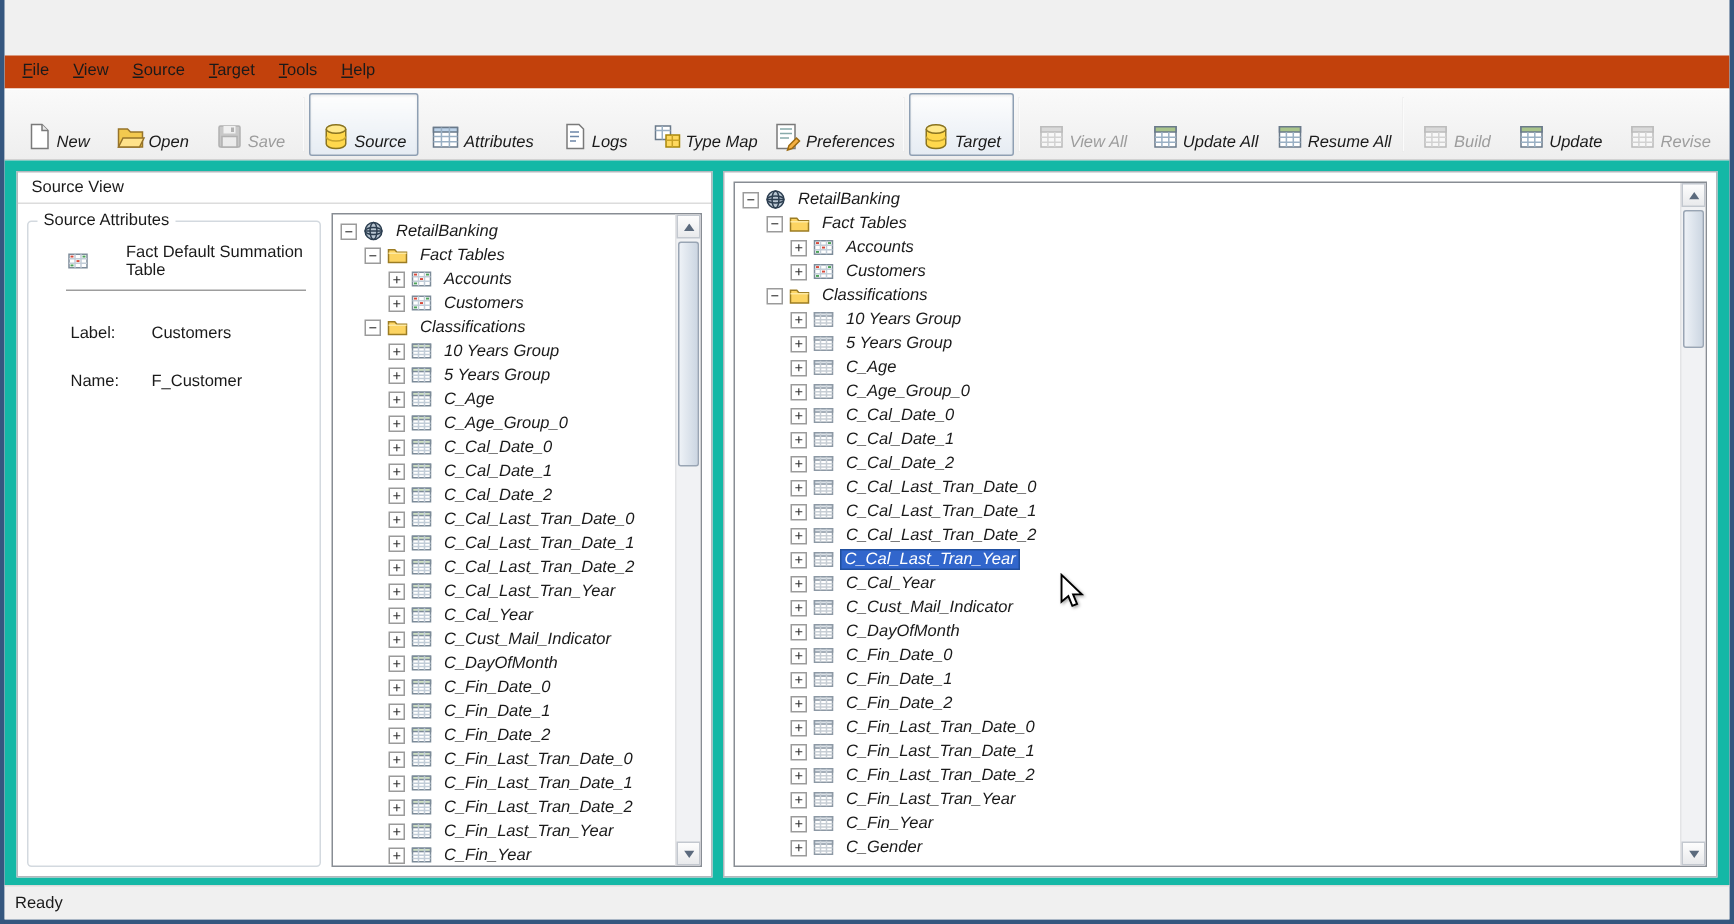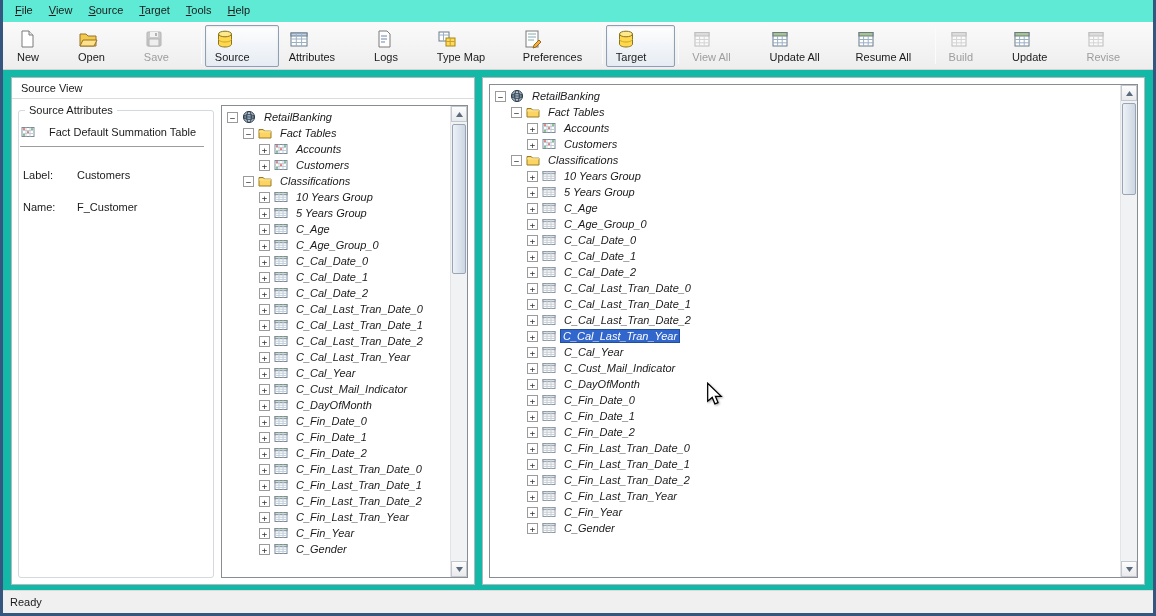--- a/index.html
+++ b/index.html
@@ -11,46 +11,46 @@
   .app-icon16 { width:16px; height:16px; flex:none; }
   .app-icon16 svg { width:16px; height:16px; display:block; }
   .title-text { color:#fff; font-size:12px; margin-left:5px; text-shadow:0 1px 2px rgba(0,0,0,.55); }
   .win-controls { position:absolute; right:5px; top:0; display:flex; }
   .win-btn { width:28px; height:18px; border:1px solid #27415f; border-top:none; background:linear-gradient(180deg,#e3ecf6,#aabfd6 45%,#8ba3c0); display:flex; align-items:center; justify-content:center; margin-left:0; box-shadow:inset 0 1px 0 rgba(255,255,255,.5); }
   .win-btn.min { border-radius:0 0 0 3px; }
   .win-btn.close { width:44px; background:linear-gradient(180deg,#f4b6a9,#da614c 45%,#bd3a22 85%,#a82f1a); border-radius:0 0 3px 0; }
   .win-btn svg { display:block; }
 
   
-  .menubar { height:22px; flex:none; background:#5eead4; display:flex; align-items:stretch; padding-left:4px; }
+  .menubar { height:22px; flex:none; background:#c2410c; display:flex; align-items:stretch; padding-left:4px;margin-top:37px; }
   .menu-item { padding:4px 8px 0 8px; cursor:default; }
   .menu-item u { text-decoration:underline; }
 
   
   .toolbar { height:48px; flex:none; background:linear-gradient(#fafafa,#eeeeee); border-top:1px solid #fff; border-bottom:1px solid #d2d2d2; display:flex; align-items:stretch; padding:2px 4px; }
-  .tb-btn { display:flex; flex-direction:column; align-items:flex-start; justify-content:center; gap:2px; padding:2px 9px; min-width:52px; flex:1 1 auto; max-width:86px; border:1px solid transparent; border-radius:2px; white-space:nowrap; }
+  .tb-btn { display:flex; flex-direction:row; align-items:flex-end; justify-content:center; gap:2px; padding:2px 9px; min-width:52px; flex:1 1 auto; max-width:86px; border:1px solid transparent; border-radius:2px; white-space:nowrap;font-style:italic; }
   .tb-btn.toggled { border:1px solid #8e9fb3; background:linear-gradient(#fefefe,#e6ecf3); box-shadow:inset 0 1px 2px rgba(0,0,0,.08); }
   .tb-btn.disabled { color:#9d9d9d; }
   .tb-btn.disabled .tb-icon { filter:grayscale(1) opacity(.45); }
   .tb-icon { width:20px; height:20px; }
   .tb-icon svg { width:20px; height:20px; display:block; }
   .tb-sep { width:1px; background:#cfcfcf; border-right:1px solid #fbfbfb; margin:3px 3px; flex:none; }
 
   
   .main { flex:1; display:flex; gap:7px; padding:7px 8px 5px 8px; background:#14b8a6; min-height:0; }
   .pane { background:#fff; border:1px solid #b4b8bd; display:flex; flex-direction:column; min-height:0; }
   .pane.source { width:464px; flex:none; }
   .pane.target { flex:1; }
   .pane-caption { height:21px; flex:none; line-height:21px; padding-left:9px; border-bottom:1px solid #dcdcdc; }
   .pane-content { flex:1; display:flex; gap:7px; padding:6px; min-height:0; }
 
   
-  .groupbox { width:196px; flex:none; position:relative; border:1px solid #d3d9df; border-radius:3px; margin-top:5px; padding:12px 8px 8px 0; align-self:stretch; }
+  .groupbox { width:196px; flex:none; position:relative; border:1px solid #d3d9df; border-radius:3px; margin-top:5px; padding:12px 8px 8px 24px; align-self:stretch; }
   .groupbox-title { position:absolute; top:-7px; left:6px; background:#fff; padding:0 4px; }
-  .summation-row { display:flex; align-items:center; gap:10px; margin:2px 2px 7px 2px; }
+  .summation-row { display:flex; align-items:center; gap:21px; margin:2px 2px 7px 2px; }
   .gb-sep { border-top:1px solid #9d9d9d; margin:0 1px 22px 1px; }
   .field-row { display:flex; margin:0 2px 20px 4px; }
   .field-label { width:54px; flex:none; }
 
   
   .tree-frame { flex:1; position:relative; border:1px solid #888d94; background:#fff; overflow:hidden; min-width:0; }
   .tree { position:absolute; inset:0 17px 0 0; overflow:hidden; padding:3px 0 0 5px; }
   .tree-row { display:flex; align-items:center; height:16px; white-space:nowrap; }
   .indent { flex:none; height:1px; }
   .expander { width:11px; height:11px; flex:none; border:1px solid #9b9b9b; background:#fff; font:9px/10px "DejaVu Sans Mono",monospace; text-align:center; color:#333; margin-right:4px; }

